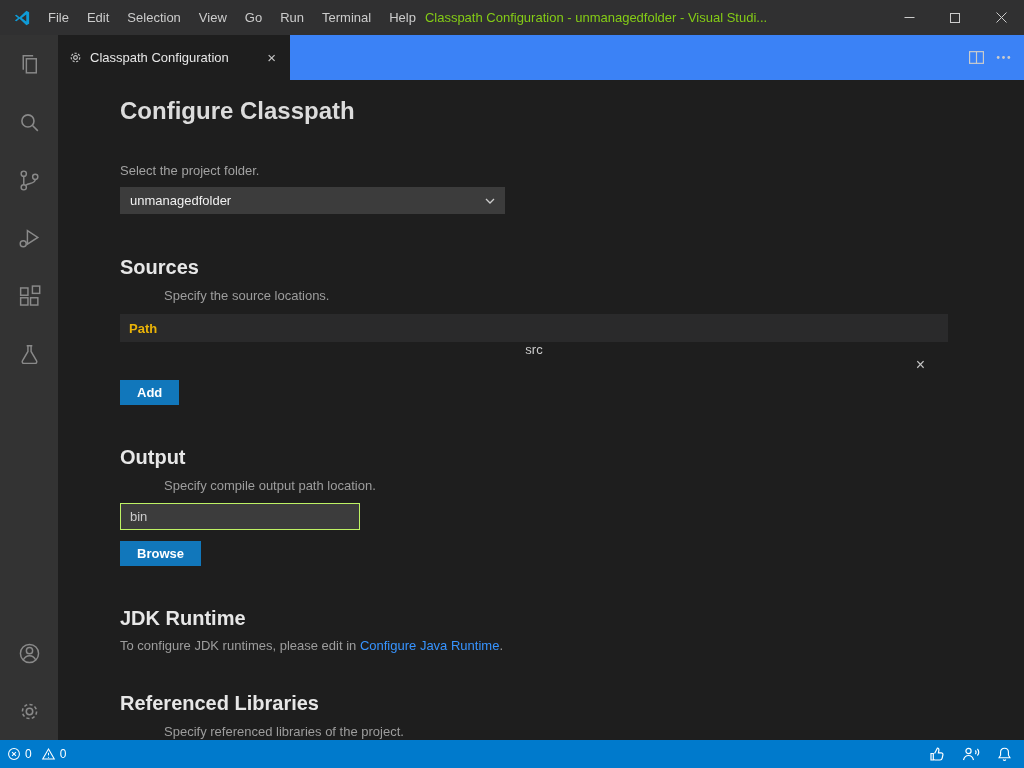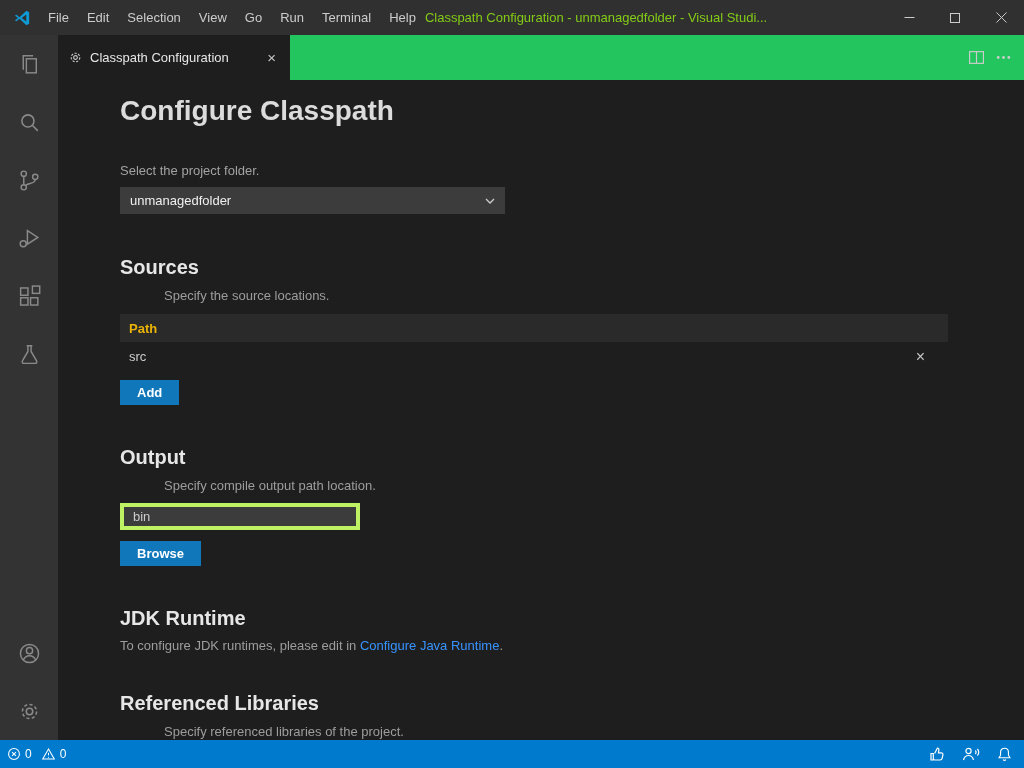--- a/index.html
+++ b/index.html
@@ -16,42 +16,42 @@
 
   
   .main { display:flex; height:705px; }
   .activitybar { width:58px; background:#333333; display:flex; flex-direction:column; align-items:center; color:#8a8a8a; flex-shrink:0; }
   .ab-icon { width:58px; height:58px; display:flex; align-items:center; justify-content:center; cursor:pointer; }
   .ab-icon.push-bottom { margin-top:auto; }
 
   .editor-area { flex:1; display:flex; flex-direction:column; background:#1e1e1e; min-width:0; }
 
   
-  .tabbar { height:45px; background:#22c55e; display:flex; align-items:stretch; }
+  .tabbar { height:45px; background:#3b82f6; display:flex; align-items:stretch; }
   .tab { width:232px; display:flex; align-items:center; gap:7px; background:#1e1e1e; padding:0 10px; font-size:13px; color:#e7e7e7; cursor:pointer; }
   .tab-close { margin-left:auto; color:#c5c5c5; font-size:15px; line-height:1; padding:2px 4px; cursor:pointer; }
   .tabbar-actions { margin-left:auto; display:flex; align-items:center; gap:10px; padding-right:12px; color:#cccccc; }
   .tab-action { display:flex; align-items:center; cursor:pointer; }
 
   
   .content { flex:1; padding:13px 0 0 62px; overflow:hidden; }
-  .page-title { font-size:28px; font-weight:600; color:#dcdcdc; line-height:36px; }
+  .page-title { font-size:24px; font-weight:600; color:#dcdcdc; line-height:36px; }
   .form-label { color:#a2a2a2; font-size:13px; margin-top:34px; }
   .select { width:385px; height:27px; background:#3c3c3c; border:1px solid #3c3c3c; color:#f0f0f0;
             display:flex; align-items:center; justify-content:space-between; padding:0 9px; margin-top:9px; font-size:13px; cursor:pointer; }
   .section-heading { font-size:20px; font-weight:600; color:#e7e7e7; margin-top:40px; line-height:27px; }
   .section-desc { color:#9d9d9d; font-size:13px; margin-top:6px; line-height:17px;margin-left:44px; }
   .table { width:828px; margin-top:10px; font-size:13px; }
   .table-header { height:28px; background:#2a2a2b; display:flex; align-items:center; padding:0 9px; color:#eab308; font-weight:700; }
-  .table-row { height:29px; display:flex; align-items:center; padding:0 9px; color:#cccccc; }
+  .table-row { height:29px; display:flex; align-items:center; padding:0 9px; color:#cccccc;flex-direction:column; }
   .row-close { margin-left:auto; margin-right:14px; color:#c5c5c5; font-size:16px; line-height:1; cursor:pointer; }
   .btn { display:inline-block; margin-top:9px; background:#1177bb; color:#ffffff; font-size:13px;
          padding:5px 17px; border:none; cursor:pointer; font-family:"Liberation Sans", sans-serif;font-weight:bold; }
   .btn.browse { margin-top:11px; }
-  .text-input { width:240px; height:27px; background:#3c3c3c; border:4px solid #bef264; color:#cccccc;
+  .text-input { width:240px; height:27px; background:#3c3c3c; border:1px solid #bef264; color:#cccccc;
                 font-size:13px; padding:0 9px; margin-top:9px; font-family:"Liberation Sans", sans-serif; outline:none; }
   .jdk-text { color:#9d9d9d; font-size:13px; margin-top:6px; }
   .link { color:#3794ff; cursor:pointer; }
 
   
   .statusbar { height:28px; background:#007acc; color:#ffffff; display:flex; align-items:center; font-size:12px; padding:0 12px 0 7px; }
   .sb-item { display:flex; align-items:center; gap:4px; cursor:pointer; }
   .sb-left { display:flex; align-items:center; gap:9px; }
   .sb-right { margin-left:auto; display:flex; align-items:center; gap:17px; }
 

